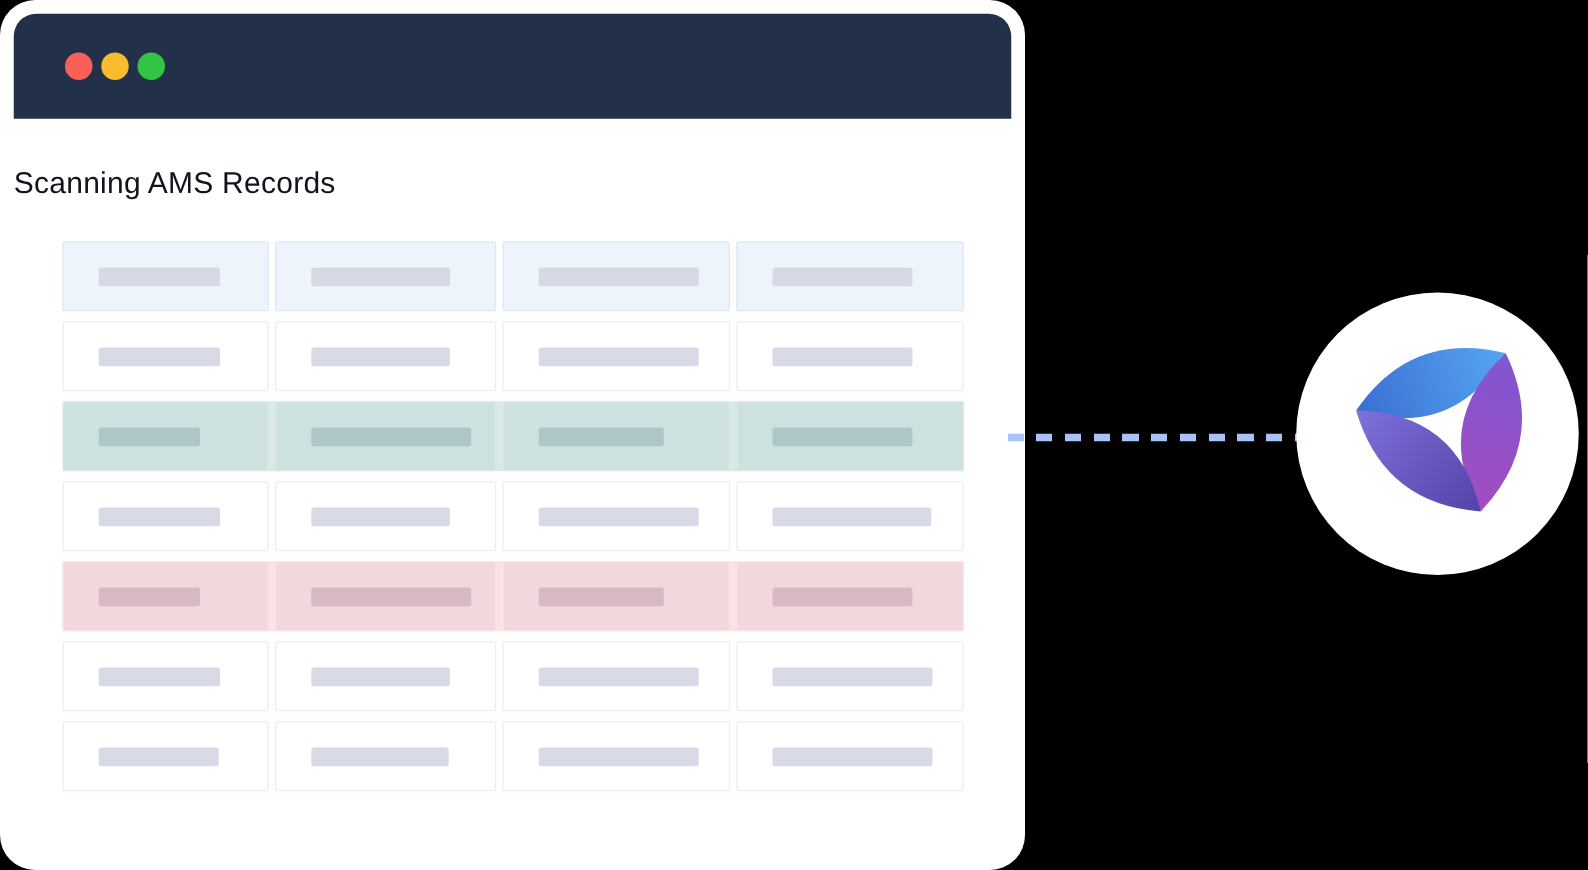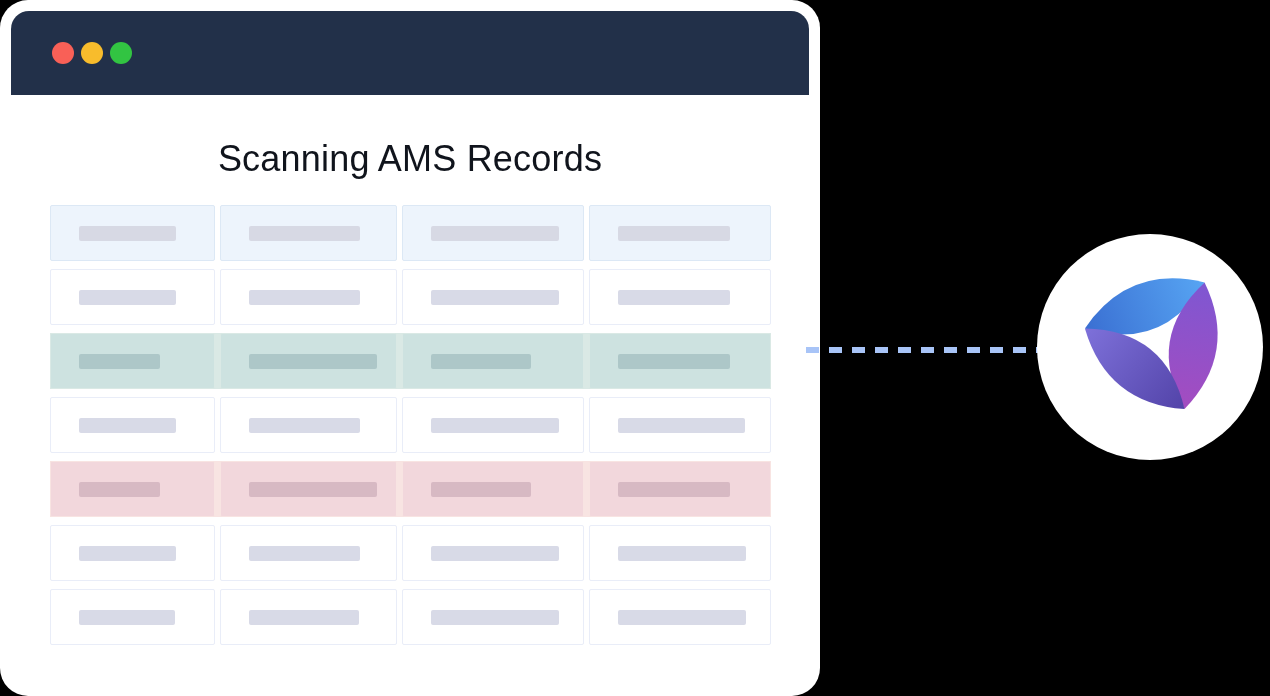--- a/index.html
+++ b/index.html
@@ -21,23 +21,22 @@
   }
   .titlebar {
     height: 84px;
     border-radius: 18px 18px 0 0;
     display: flex; align-items: center;
     padding-left: 41px; gap: 7px;
   }
   .dot { width: 22px; height: 22px; border-radius: 50%; }
 
   .title {
-    margin: 48px 0 0 0;
-    text-align: center;
-    font-size: 36px; line-height: 32px;
+    margin: 36px 0 0 0;
+    font-size: 24px; line-height: 32px;
     font-weight: 500;
     color: #10141c;
     letter-spacing: 0.2px;
   }
 
   
   .table {
     margin: 30px 0 0 39px;
     width: 721px;
     display: flex; flex-direction: column; gap: 8px;

